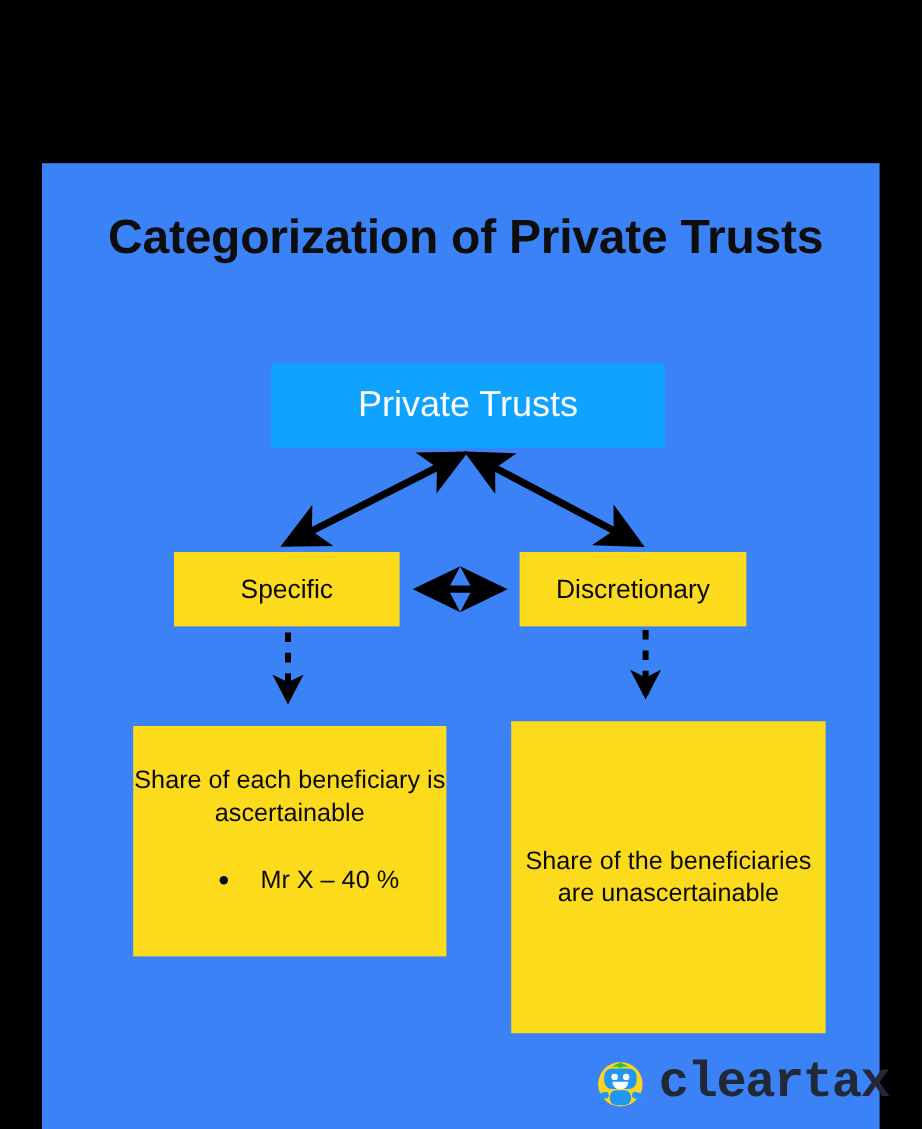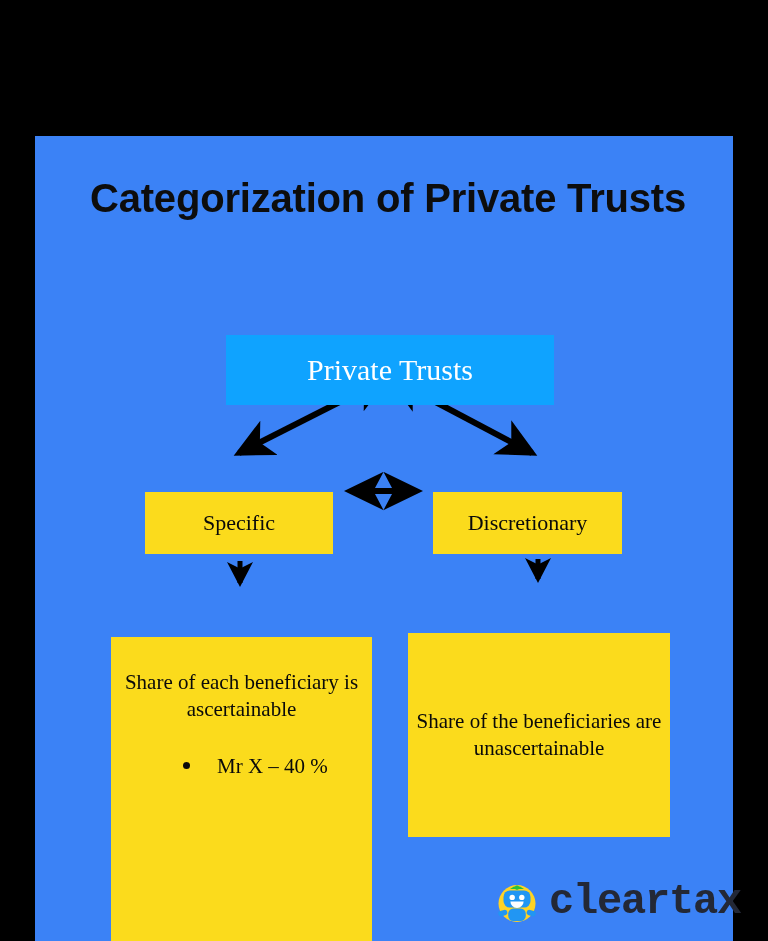--- a/index.html
+++ b/index.html
@@ -48,23 +48,22 @@
   }
 
   
   .node {
     position: absolute;
     box-sizing: border-box;
     display: flex;
     align-items: center;
     justify-content: center;
     text-align: center;
-    font-family: Liberation Serif, serif;
+    font-family: Liberation Sans, sans-serif;
     color: #0A0A0A;
-    margin-top: 32px;
   }
 
   #node-root {
     left: 191px;
     top: 167px;
     width: 328px;
     height: 70px;
     background: #0FA3FF;
     color: #FFFFFF;
     font-size: 30px;
@@ -88,31 +87,31 @@
     height: 62px;
     background: #FBDB1C;
     font-size: 22px;
     line-height: 26px;
   }
 
   #node-specific-detail {
     left: 76px;
     top: 469px;
     width: 261px;
-    height: 324px;
+    height: 192px;
     background: #FBDB1C;
     display: block;
     padding: 0;
   }
 
   #node-discretionary-detail {
-    left: 373px;
+    left: 391px;
     top: 465px;
     width: 262px;
-    height: 204px;
+    height: 260px;
     background: #FBDB1C;
     font-size: 21px;
     line-height: 27px;
   }
 
   
   .detail-head {
     margin: 32px 0 0 0;
     font-size: 21px;
     line-height: 27px;

